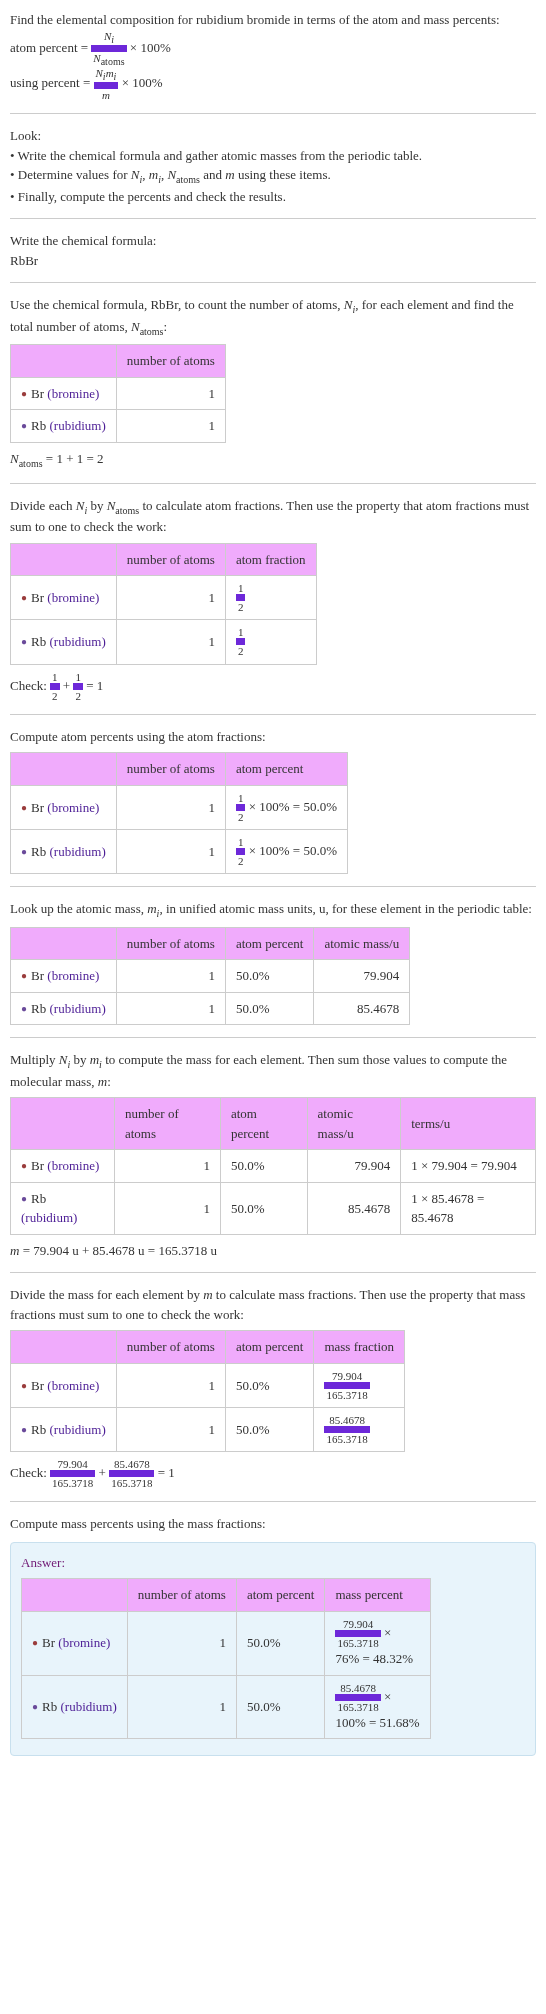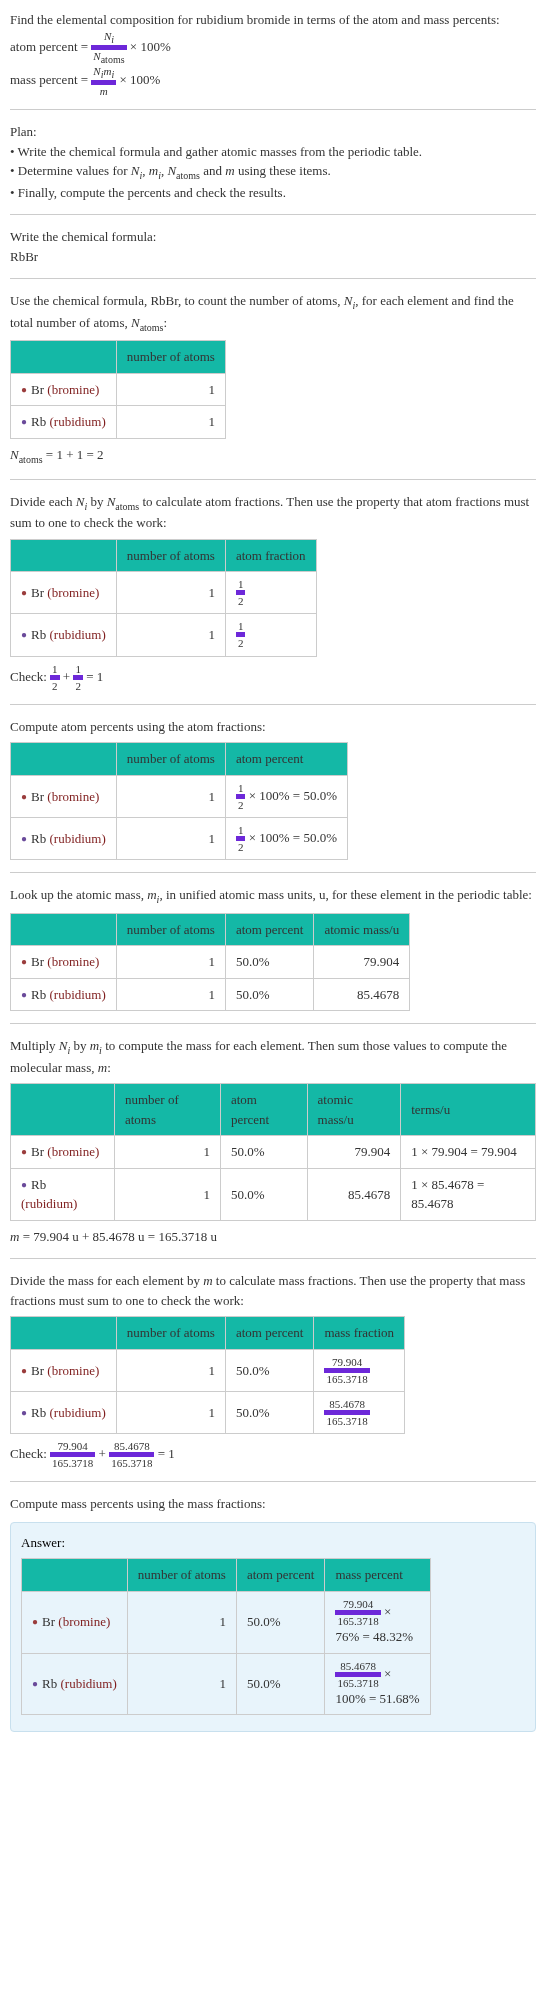--- a/index.html
+++ b/index.html
@@ -1,46 +1,46 @@
 <!DOCTYPE html>
 <html><head>
 <meta charset="utf-8">
 <style>
 body{font-family:Georgia,serif;margin:0;padding:10px;width:546px;box-sizing:border-box;background:#fff;color:#333;font-size:13px;line-height:1.5}
 hr{border:none;border-top:1px solid #ccc;margin:12px 0}
 table{border-collapse:collapse;margin:6px 0}
 td,th{border:1px solid #ccc;padding:6px 10px;text-align:left;font-weight:normal;font-size:13px}
-th{background:#14b8a6}
+th{background:#f0abfc}
 td.num{text-align:right}
 .dot{font-size:10px;position:relative;top:-1px;margin-right:4px}
 .br{color:#9a3c3c}
 .rb{color:#6a4a9a}
-.gray{color:#7f1d1d}
+.gray{color:#4c1d95}
 .answer{background:#e8f4fb;border:1px solid #c8e0ee;border-radius:4px;padding:10px;margin-top:8px}
-.answer-label{color:#000000;margin-bottom:6px}
+.answer-label{color:#701a75;margin-bottom:6px}
 .frac{display:inline-block;text-align:center;vertical-align:middle;font-size:11px;line-height:1.1}
-.frac .n{display:block;border-bottom:5px solid #6d28d9;padding:0 2px}
+.frac .n{display:block;border-bottom:7px solid #6d28d9;padding:0 2px}
 .frac .d{display:block;padding:0 2px}
 sub{font-size:10px}
 .it{font-style:italic}
 </style>
 </head>
 <body>
 
 <div>Find the elemental composition for rubidium bromide in terms of the atom and mass percents:</div>
 <div>
   <span>atom percent = </span><span class="frac"><span class="n"><span class="it">N<sub>i</sub></span></span><span class="d"><span class="it">N</span><sub>atoms</sub></span></span><span> × 100%</span>
 </div>
 <div>
-  <span>mass percent = </span><span class="frac"><span class="n"><span class="it">N<sub>i</sub>m<sub>i</sub></span></span><span class="d"><span class="it">m</span></span></span><span> × 100%</span>
+  <span>using percent = </span><span class="frac"><span class="n"><span class="it">N<sub>i</sub>m<sub>i</sub></span></span><span class="d"><span class="it">m</span></span></span><span> × 100%</span>
 </div>
 
 <hr>
 
-<div>Plan:</div>
+<div>Look:</div>
 <div>• Write the chemical formula and gather atomic masses from the periodic table.</div>
 <div><span>• Determine values for </span><span class="it">N<sub>i</sub></span>, <span class="it">m<sub>i</sub></span>, <span class="it">N</span><sub>atoms</sub> and <span class="it">m</span><span> using these items.</span></div>
 <div>• Finally, compute the percents and check the results.</div>
 
 <hr>
 
 <div>Write the chemical formula:</div>
 <div>RbBr</div>
 
 <hr>

